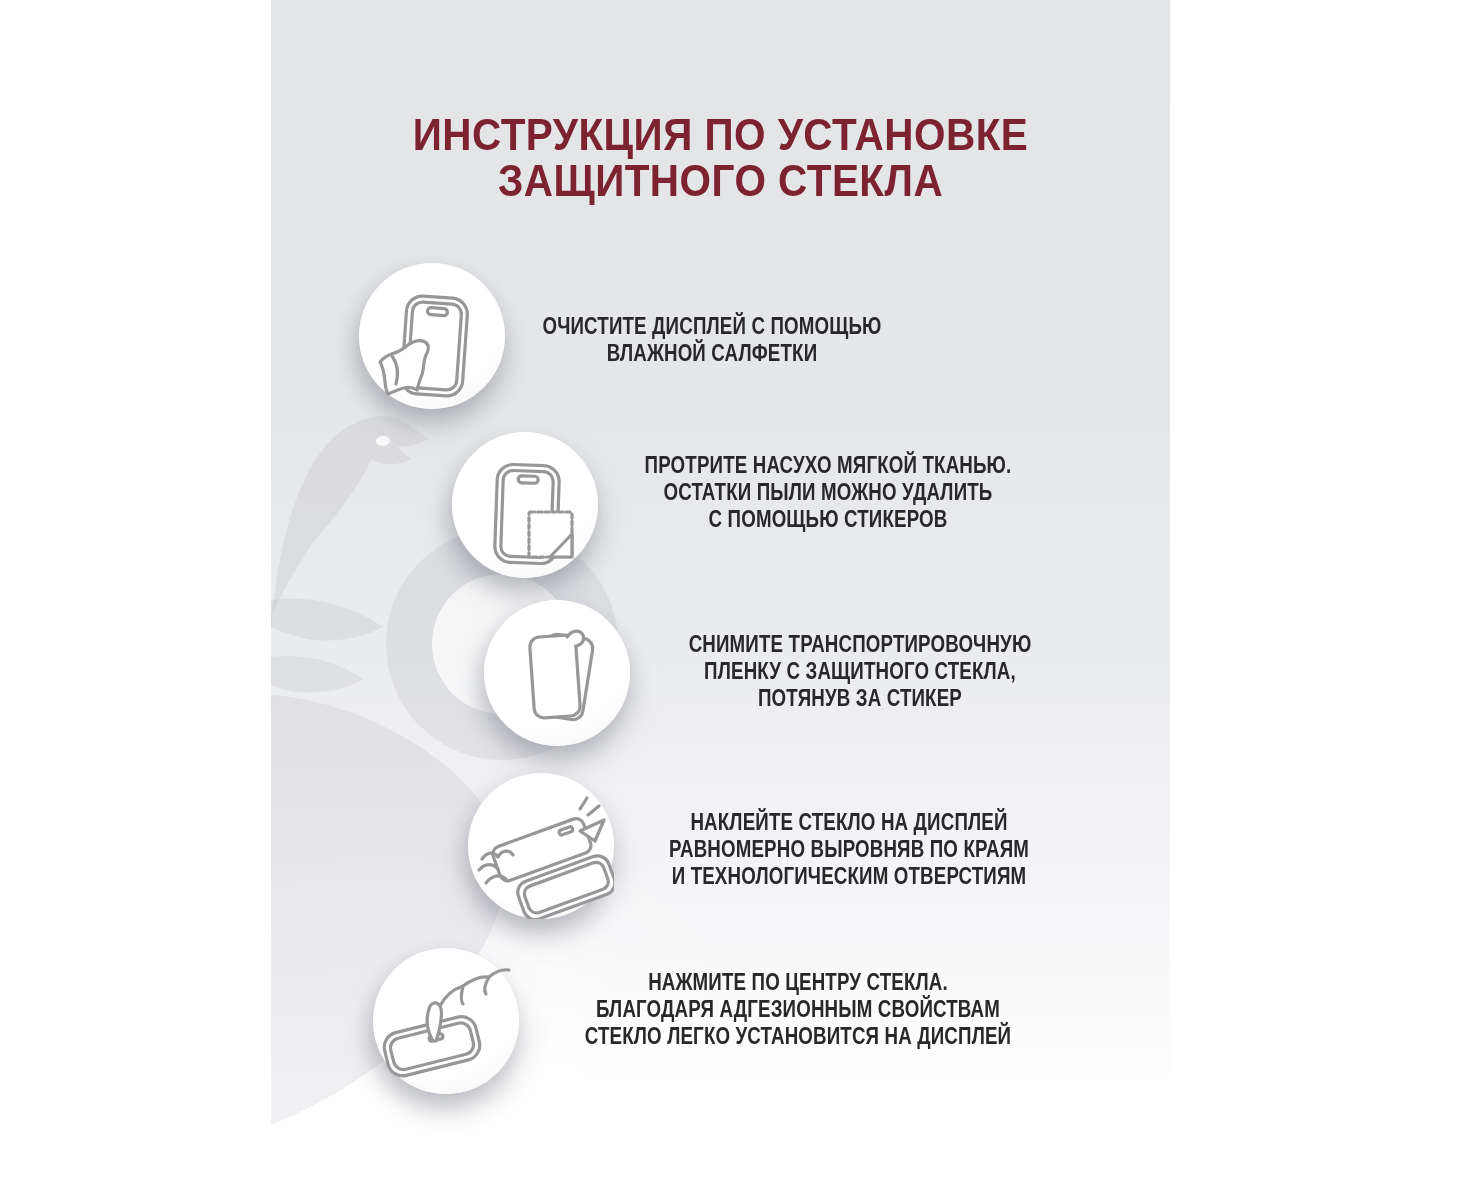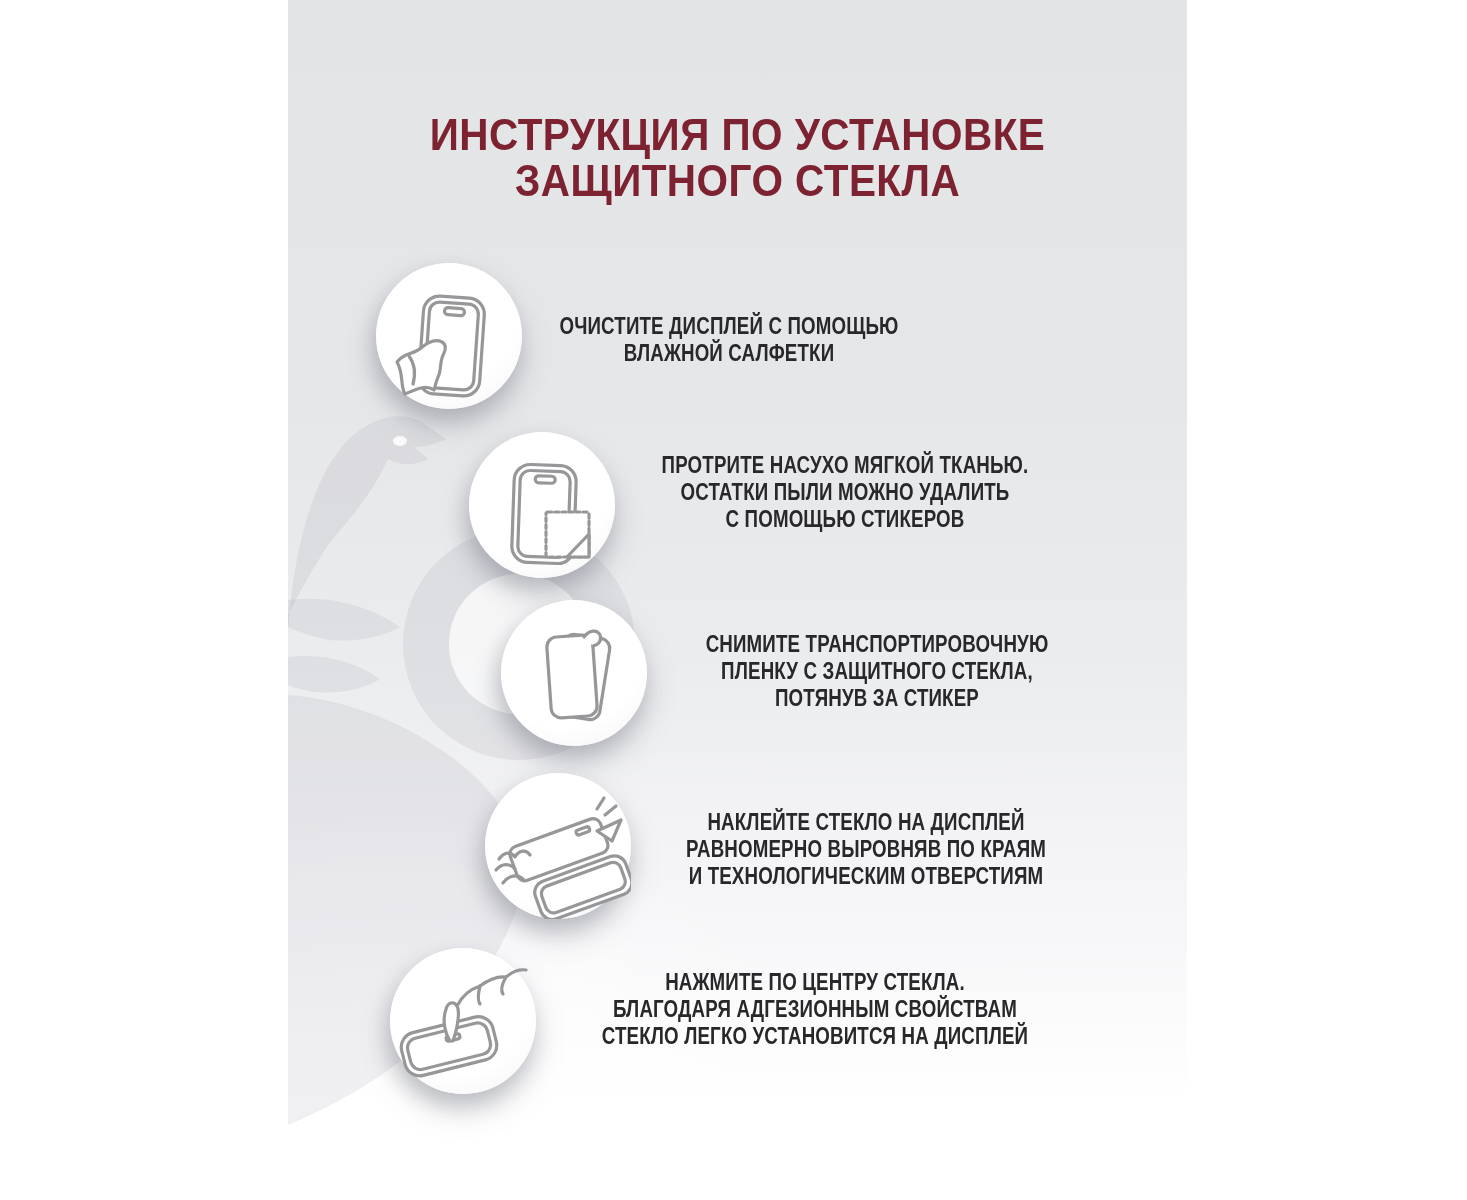--- a/index.html
+++ b/index.html
@@ -10,21 +10,21 @@
     --panel-bottom:#FFFFFF;
     --circle-fill:#FFFFFF;
   }
   html,body{margin:0;padding:0;}
   body{
     width:1467px;height:1200px;position:relative;background:#ffffff;
     font-family:"Liberation Sans","DejaVu Sans",sans-serif;
     overflow:hidden;
   }
   .panel{
-    position:absolute;left:288px;top:0;width:899px;height:1200px;overflow:hidden;
+    position:absolute;left:271px;top:0;width:899px;height:1200px;overflow:hidden;
     background-image:
       radial-gradient(90% 55% at 12% 100%, #ffffff 0%, rgba(255,255,255,0) 60%),
       linear-gradient(180deg, var(--panel-top) 0%, #e6e7e9 35%, #ebecee 55%, #f7f7f9 78%, var(--panel-bottom) 92%);
   }
   .wm{position:absolute;left:0;top:395px;width:480px;height:780px;}
   .wm .wm-fill{fill:rgba(128,132,145,0.12);}
   .wm .wm-hole{fill:rgba(255,255,255,0.55);}
   .wm .wm-eye{fill:rgba(255,255,255,0.85);}
   .title{
     position:absolute;left:0;top:112px;width:899px;text-align:center;

